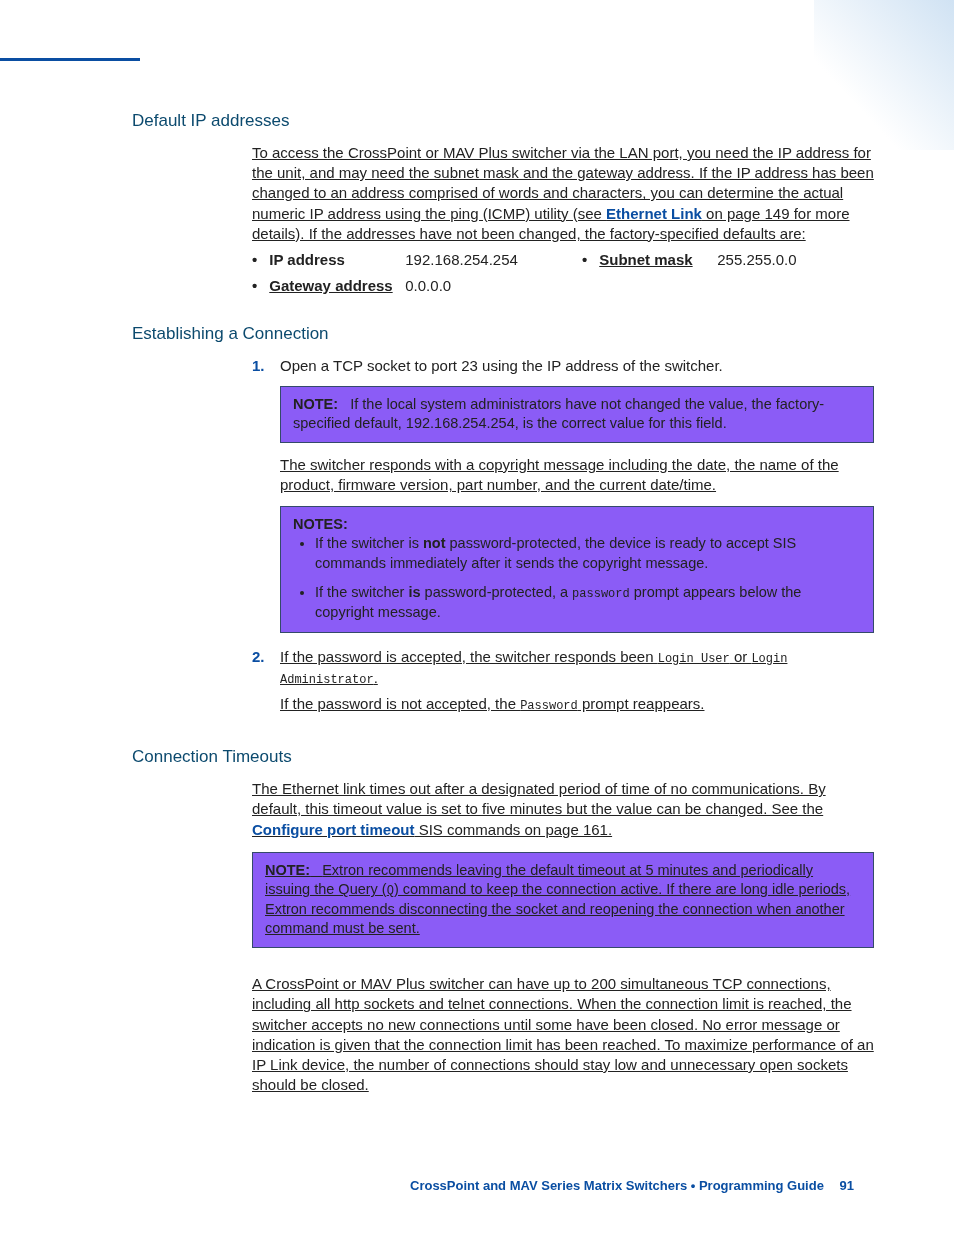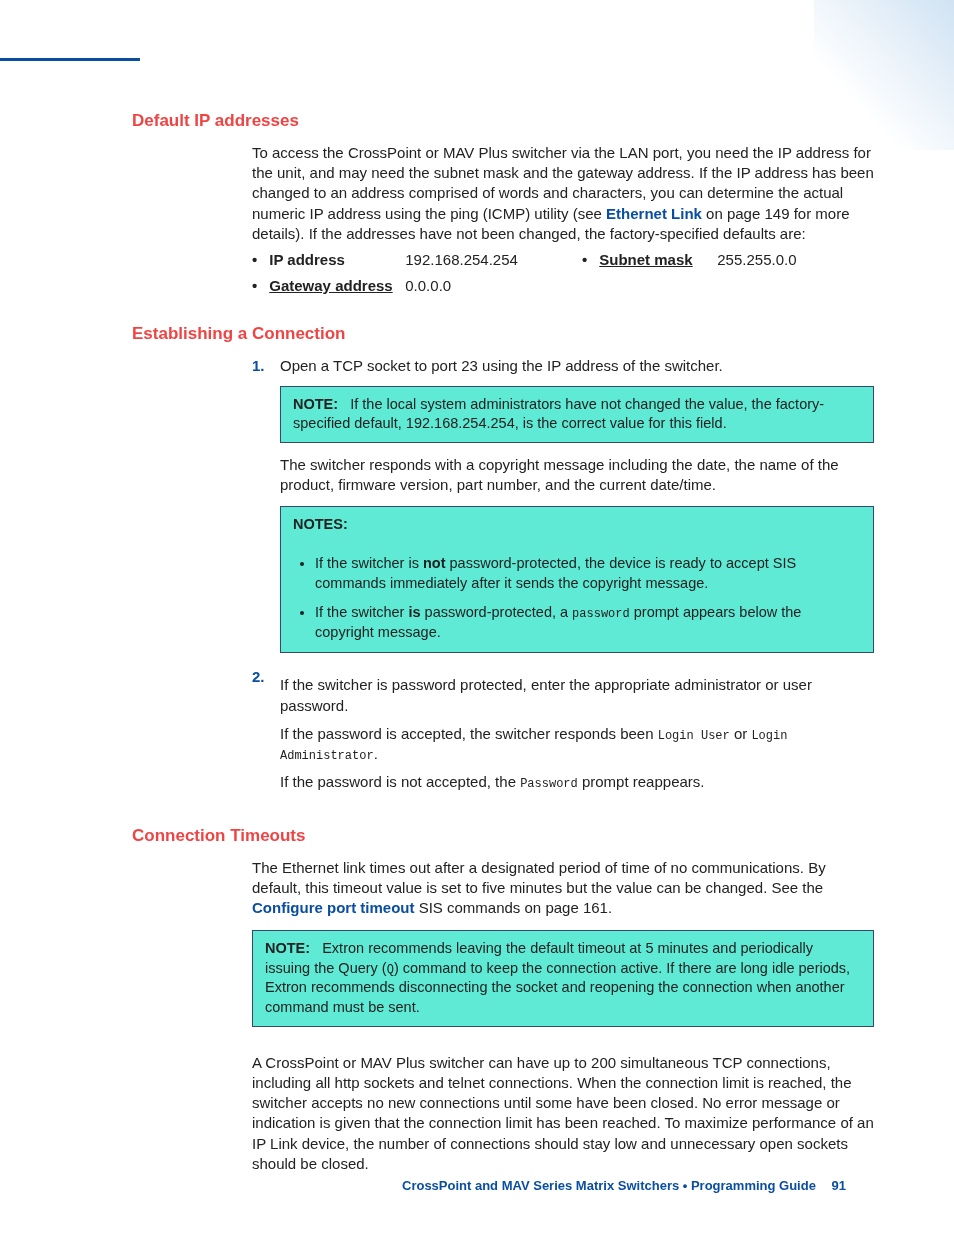--- a/index.html
+++ b/index.html
@@ -32,29 +32,29 @@
     background: linear-gradient(to bottom left, #bcd6ee 0%, #ffffff 70%);
     opacity: 0.7;
   }
   .content {
     position: absolute;
     left: 132px;
     right: 80px;
     top: 110px;
   }
   h2.sec {
-    color: #ef4444;
+    color: #0c4a6e;
     font-size: 17px;
-    font-weight: bold;
+    font-weight: normal;
     margin: 0 0 10px 0;
   }
   .body-indent {
     margin-left: 120px;
   }
-  p { margin: 8px 0 6px 0; }
+  p { margin: 0 0 6px 0; text-decoration: underline; }
   .link {
     color: #0a4ea2;
     font-weight: bold;
   }
   .bullet-row {
     display: flex;
     margin-top: 6px;
   }
   .bullet-col {
     display: flex;
@@ -73,41 +73,41 @@
   }
   .num {
     color: #0a4ea2;
     font-weight: bold;
     width: 28px;
     flex-shrink: 0;
   }
   .num-body { flex: 1; }
   .note-box {
     border: 1px solid #344a6a;
-    background: #5eead4;
+    background: #8b5cf6;
     padding: 8px 12px;
     margin: 10px 0 10px 28px;
     font-size: 14.5px;
   }
   .note-box.full { margin-left: 0; }
   .note-box ul {
-    margin: 20px 0 2px 0;
+    margin: 0 0 2px 0;
     padding-left: 22px;
   }
   .note-box li { margin-bottom: 10px; }
   .note-box li:last-child { margin-bottom: 2px; }
   .note-title { font-weight: bold; }
   .mono {
     font-family: "Courier New", Courier, monospace;
     font-size: 12px;
   }
   .section { margin-bottom: 26px; }
   .footer {
     position: absolute;
-    left: 0; right: 8px;
+    left: 0; right: 0;
     bottom: 40px;
     text-align: right;
     padding-right: 100px;
     font-size: 13px;
     font-weight: bold;
     color: #0a4ea2;
   }
   .footer .pageno { margin-left: 12px; }
 </style>
 </head>
@@ -173,39 +173,38 @@
             </li>
             <li>
               <span>If the switcher </span><span class="label-b">is</span><span> password-protected, a </span><span class="mono">password</span><span> prompt appears below the copyright message.</span>
             </li>
           </ul>
         </div>
 
         <div class="num-item" style="margin-top:14px;">
           <div class="num">2.</div>
           <div class="num-body">
-            <p>If the switcher is password protected, enter the appropriate administrator or user password.</p>
             <p>
               <span>If the password is accepted, the switcher responds been </span><span class="mono">Login User</span><span> or </span><span class="mono">Login Administrator</span><span>.</span>
             </p>
             <p>
               <span>If the password is not accepted, the </span><span class="mono">Password</span><span> prompt reappears.</span>
             </p>
           </div>
         </div>
       </div>
     </div>
 
     <div class="section">
       <h2 class="sec">Connection Timeouts</h2>
       <div class="body-indent">
         <p>
           <span>The Ethernet link times out after a designated period of time of no communications. By default, this timeout value is set to five minutes but the value can be changed. See the </span><span class="link">Configure port timeout</span><span> SIS commands on page 161.</span>
         </p>
-        <div class="note-box full" style="margin-top:12px;">
+        <div class="note-box full" style="margin-top:12px;text-decoration:underline;">
           <span class="note-title">NOTE:</span>
           &nbsp;&nbsp;<span>Extron recommends leaving the default timeout at 5 minutes and periodically issuing the Query (</span><span class="mono">Q</span><span>) command to keep the connection active. If there are long idle periods, Extron recommends disconnecting the socket and reopening the connection when another command must be sent.</span>
         </div>
       </div>
     </div>
 
     <div class="section">
       <div class="body-indent">
         <p>A CrossPoint or MAV Plus switcher can have up to 200 simultaneous TCP connections, including all http sockets and telnet connections. When the connection limit is reached, the switcher accepts no new connections until some have been closed. No error message or indication is given that the connection limit has been reached. To maximize performance of an IP Link device, the number of connections should stay low and unnecessary open sockets should be closed.</p>
       </div>

